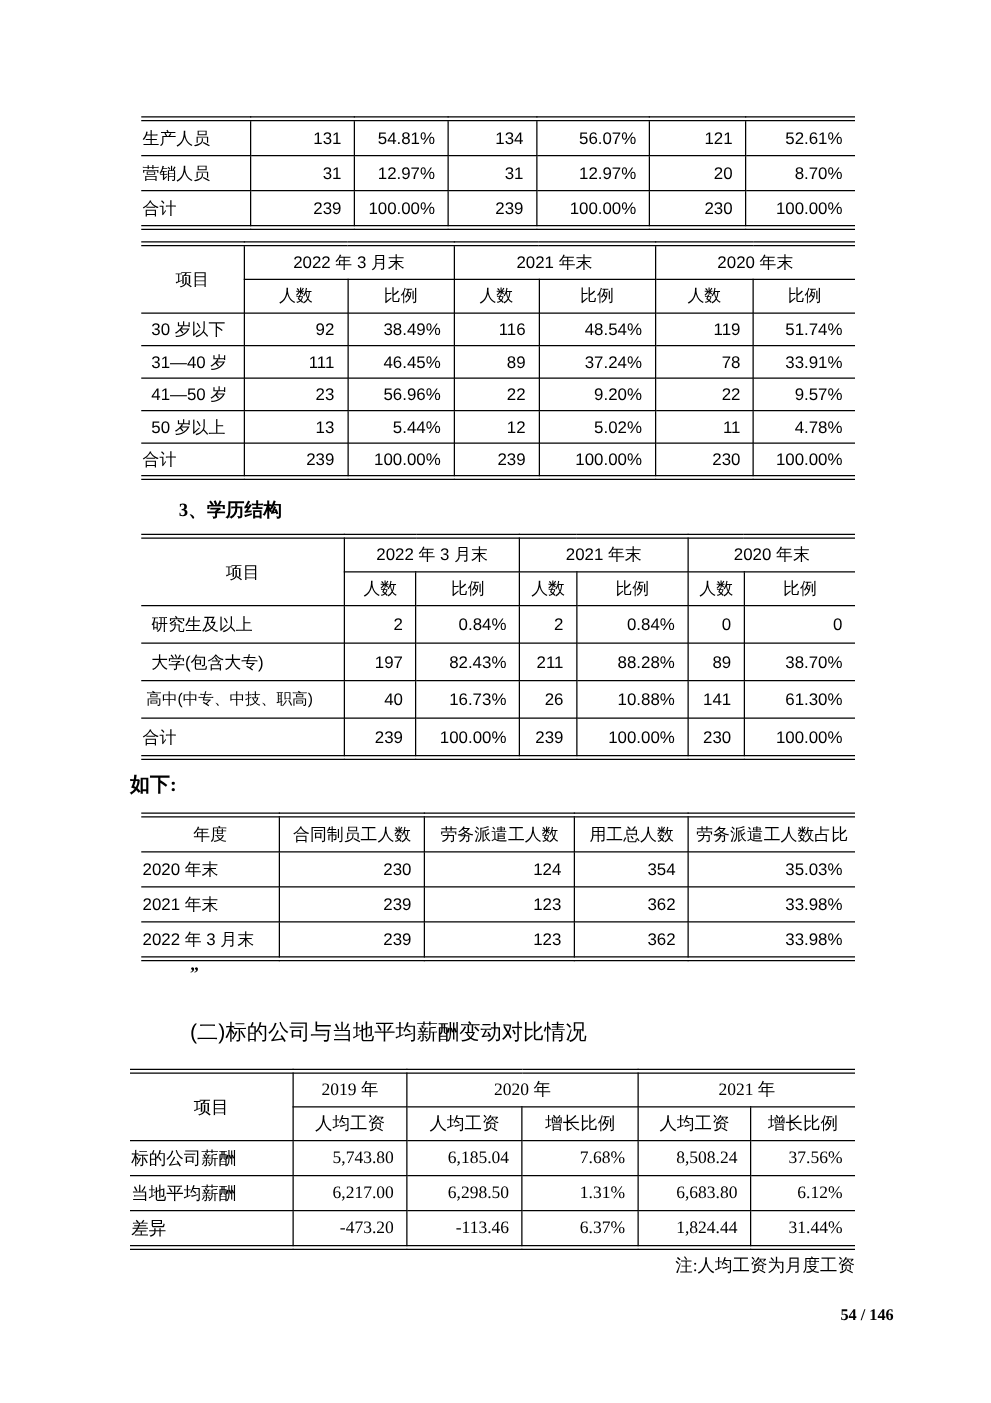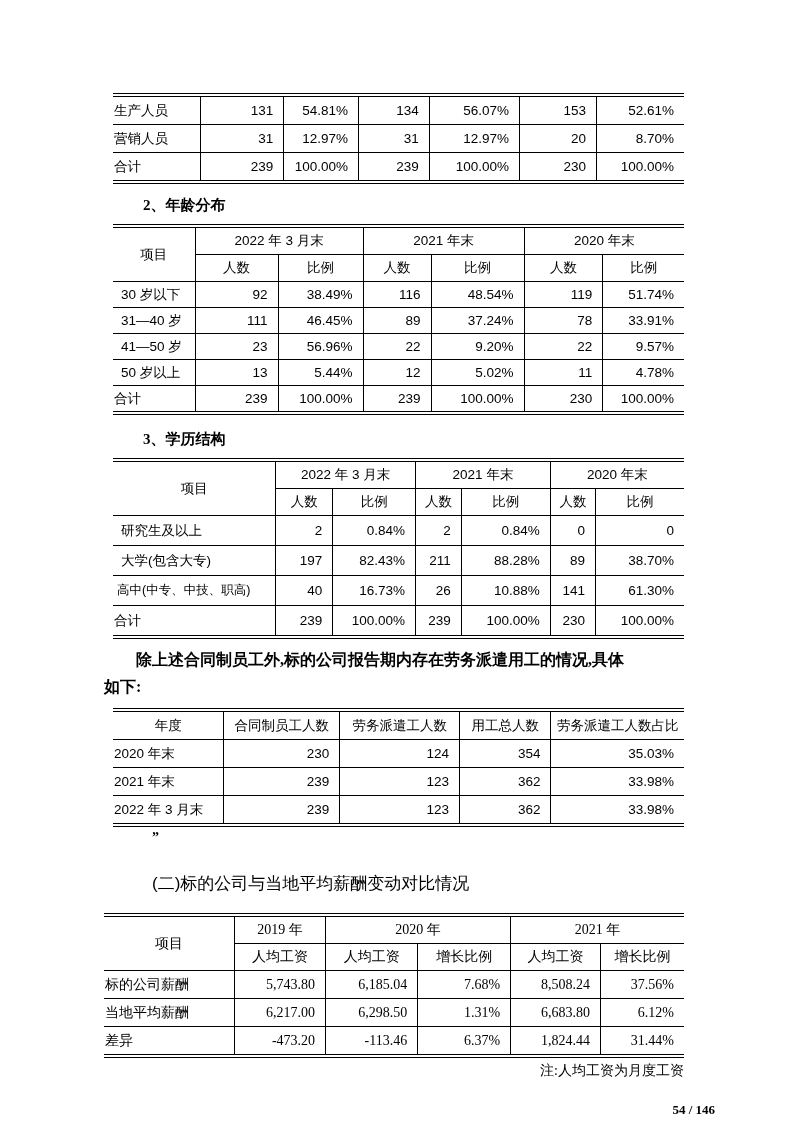--- a/index.html
+++ b/index.html
@@ -62,21 +62,21 @@
           <col style="width:13.5%">
           <col style="width:15.3%">
         </colgroup>
       <tbody>
           <tr>
         <td class="c">生产人员</td>
         <td class="r">131</td>
         <td class="r">54.81%</td>
         <td class="r">134</td>
         <td class="r">56.07%</td>
-        <td class="r">153</td>
+        <td class="r">121</td>
         <td class="r">52.61%</td>
       </tr>
       <tr>
         <td class="c">营销人员</td>
         <td class="r">31</td>
         <td class="r">12.97%</td>
         <td class="r">31</td>
         <td class="r">12.97%</td>
         <td class="r">20</td>
         <td class="r">8.70%</td>
@@ -87,21 +87,20 @@
         <td class="r">100.00%</td>
         <td class="r">239</td>
         <td class="r">100.00%</td>
         <td class="r">230</td>
         <td class="r">100.00%</td>
       </tr>
     </tbody>
       </table>
   </div>
 
-  <div class="h-num">2、年龄分布</div>
 
   <div class="inset mt-age">
     <table class="tbl boldtbl t-age">
       <colgroup>
           <col style="width:14.4%">
           <col style="width:14.5%">
           <col style="width:14.9%">
         <col style="width:11.9%">
           <col style="width:16.3%">
           <col style="width:13.8%">
@@ -233,21 +232,20 @@
         <td class="r">239</td>
         <td class="r">100.00%</td>
         <td class="r">230</td>
         <td class="r">100.00%</td>
       </tr>
     </tbody>
       </table>
   </div>
 
   <div class="para">
-    <span class="ln1">除上述合同制员工外,标的公司报告期内存在劳务派遣用工的情况,具体</span>
     <span>如下:</span>
   </div>
 
   <div class="inset mt-labor">
     <table class="tbl boldtbl t-labor">
       <colgroup>
           <col style="width:19.4%">
           <col style="width:20.3%">
           <col style="width:21%">
         <col style="width:16%">

